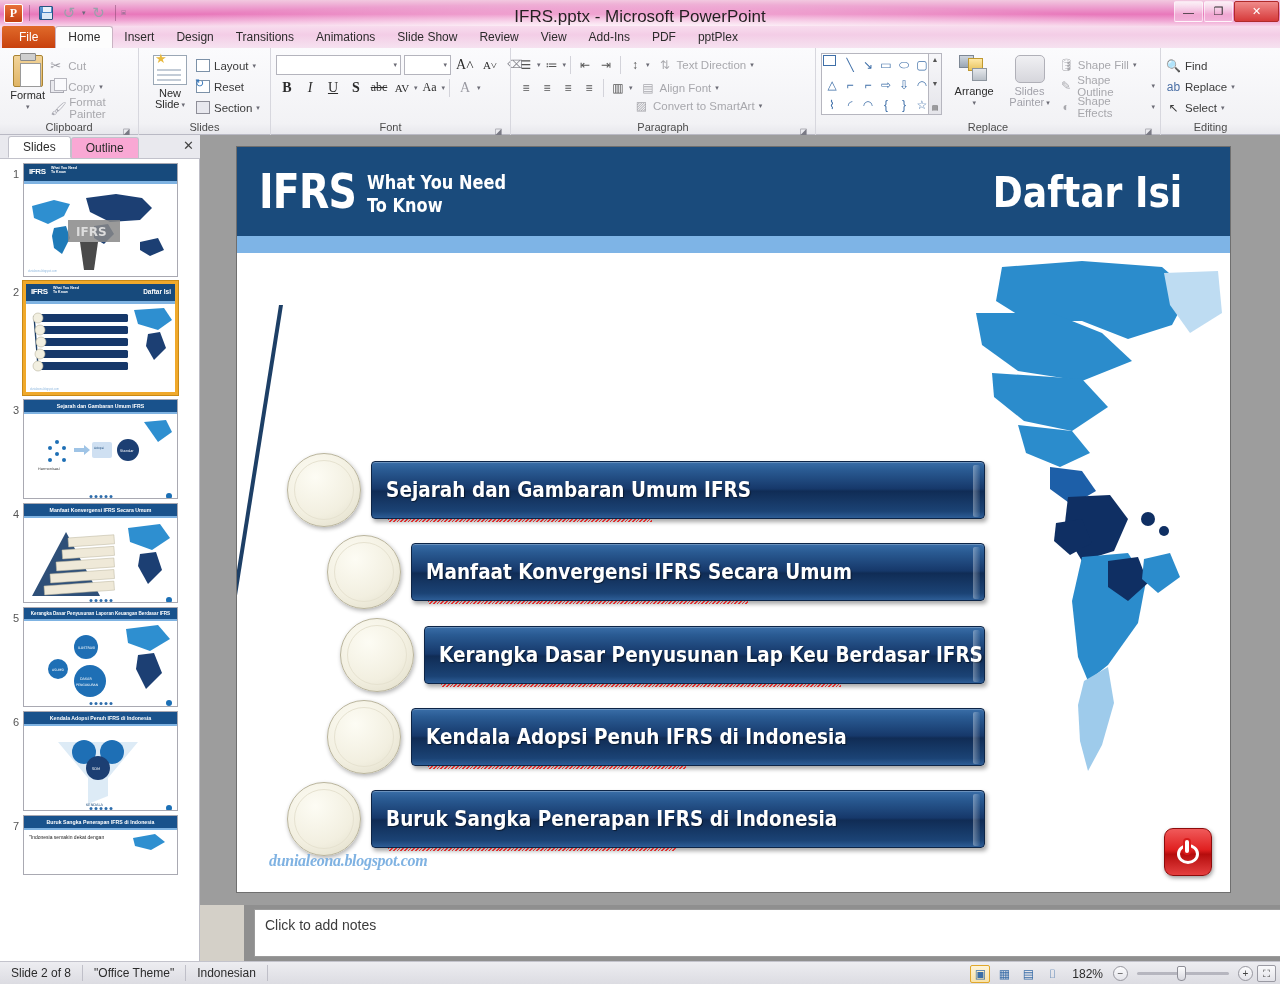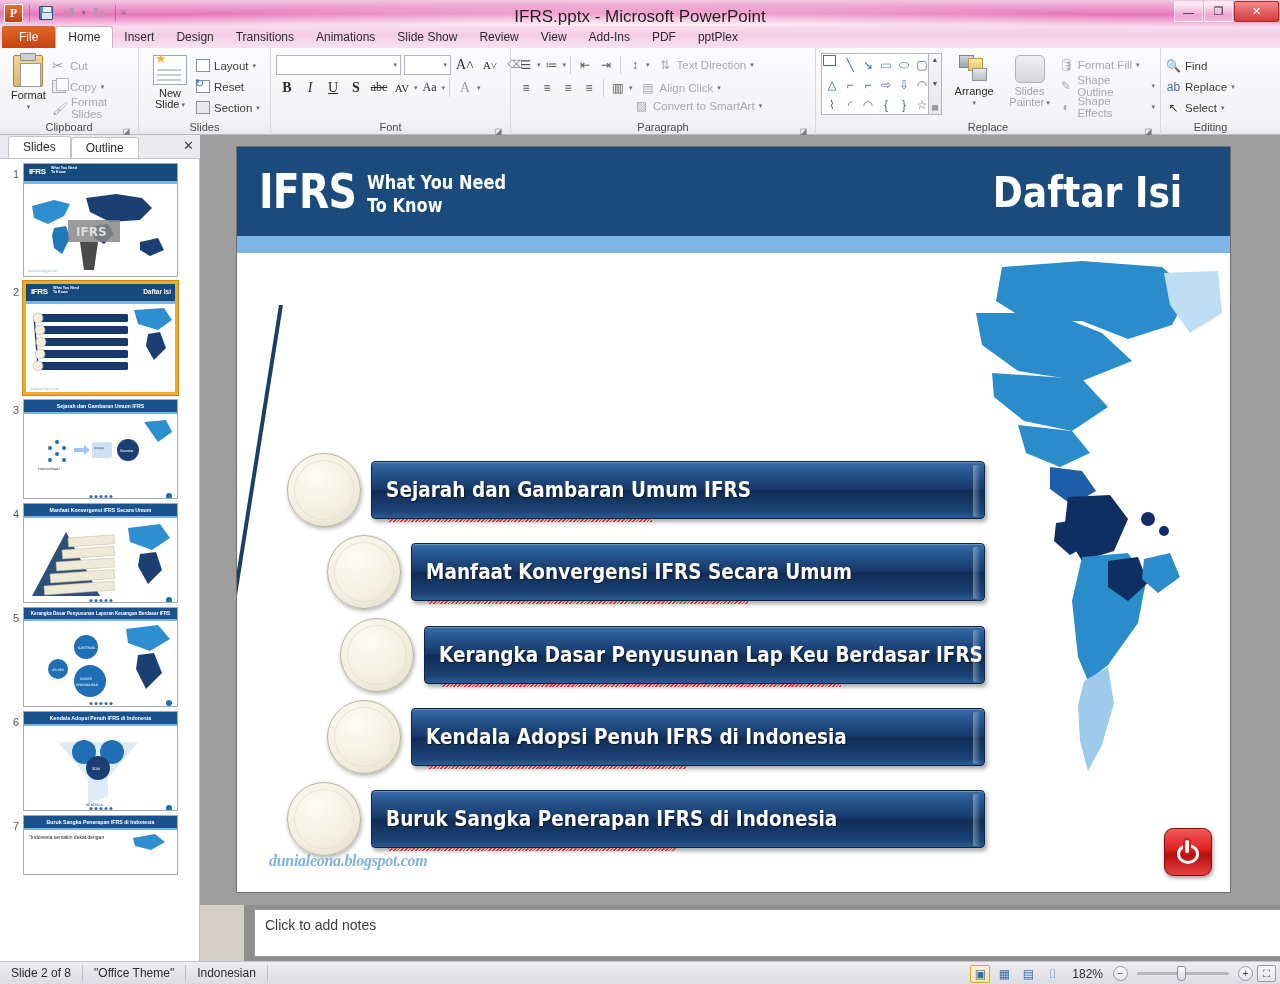--- a/index.html
+++ b/index.html
@@ -133,21 +133,21 @@
   .ico-find { font-size:12px; color:#4a6fa5;}
   .ico-mini { width:15px;height:14px; display:inline-flex; align-items:center; justify-content:center; font-size:12px; }
 
   
   .panel-tabs {
     position: absolute; left: 0; top: 135px; width: 200px; height: 24px;
     background: #e9e9ee; display: flex; align-items: flex-end; border-bottom:1px solid #c2c2cb;
   }
   .ptab { font-size: 12px; padding: 3px 14px 3px; color: #2a2a2a; }
   .ptab.active { background: #fff; border: 1px solid #c2c2cb; border-bottom: 1px solid #fff; border-radius: 3px 3px 0 0; }
-  .ptab.inactive { background: #ffffff; border: 1px solid #c2c2cb; border-bottom:none; border-radius: 3px 3px 0 0; }
+  .ptab.inactive { background: #f9a8d4; border: 1px solid #c2c2cb; border-bottom:none; border-radius: 3px 3px 0 0; }
   .panel-close { position: absolute; right: 6px; top: 3px; font-size: 13px; color: #444; }
   .slidepanel {
     position: absolute; left: 0; top: 159px; width: 200px; height: 802px;
     background: #fff; border-right: 1px solid #bdbdc6; overflow: hidden;
   }
   .thumb-row { display: flex; align-items: flex-start; padding: 4px 0 0 4px; }
   .thumb-num { width: 15px; text-align: right; font-size: 11px; color: #555; padding-top: 5px; margin-right: 4px; }
   .thumb {
     width: 155px; background: #fff; border: 1px solid #a9a9b2; position: relative; overflow: hidden;
   }
@@ -348,21 +348,21 @@
             <span class="ico ico-scissors">✂</span>
             <span>Cut</span>
           </div>
           <div class="small-row dim">
             <span class="ico ico-copy"></span>
             <span>Copy</span>
             <span class="caret">▾</span>
           </div>
           <div class="small-row dim">
             <span class="ico ico-brush">🖌</span>
-            <span>Format Slides</span>
+            <span>Format Painter</span>
           </div>
         </div>
       </div>
       <div class="grp-label">
         <span>Clipboard</span>
         <span class="grp-launch">◪</span>
       </div>
     </div>
 
     <div class="grp" style="width:132px">
@@ -454,21 +454,21 @@
           <div class="pbtn">≡</div>
           <div class="pbtn">≡</div>
           <div class="pbtn">≡</div>
           <div style="width:1px;height:18px;background:#d3d3da;margin:0 3px"></div>
           <div class="pbtn">▥</div>
           <div class="caret">▾</div>
           <div style="width:6px"></div>
           <div class="col">
             <div class="small-row dim">
               <span class="ico-mini">▤</span>
-              <span>Align Click</span>
+              <span>Align Font</span>
               <span class="caret">▾</span>
             </div>
           </div>
         </div>
         <div style="display:flex;align-items:center;height:18px;margin-top:-2px;padding-left:118px">
           <div class="small-row dim">
             <span class="ico-mini">▨</span>
             <span>Convert to SmartArt</span>
             <span class="caret">▾</span>
           </div>
@@ -522,21 +522,21 @@
           <span class="ico ico-quick"></span>
           <span>Slides</span>
           <span style="display:flex;gap:2px;align-items:center">
             <span>Painter</span>
             <span class="caret">▾</span>
           </span>
         </div>
         <div class="col" style="padding-top:1px">
           <div class="small-row dim">
             <span class="ico-mini">🛢</span>
-            <span>Format Fill</span>
+            <span>Shape Fill</span>
             <span class="caret">▾</span>
           </div>
           <div class="small-row dim">
             <span class="ico-mini">✎</span>
             <span>Shape Outline</span>
             <span class="caret">▾</span>
           </div>
           <div class="small-row dim">
             <span class="ico-mini">◐</span>
             <span>Shape Effects</span>

